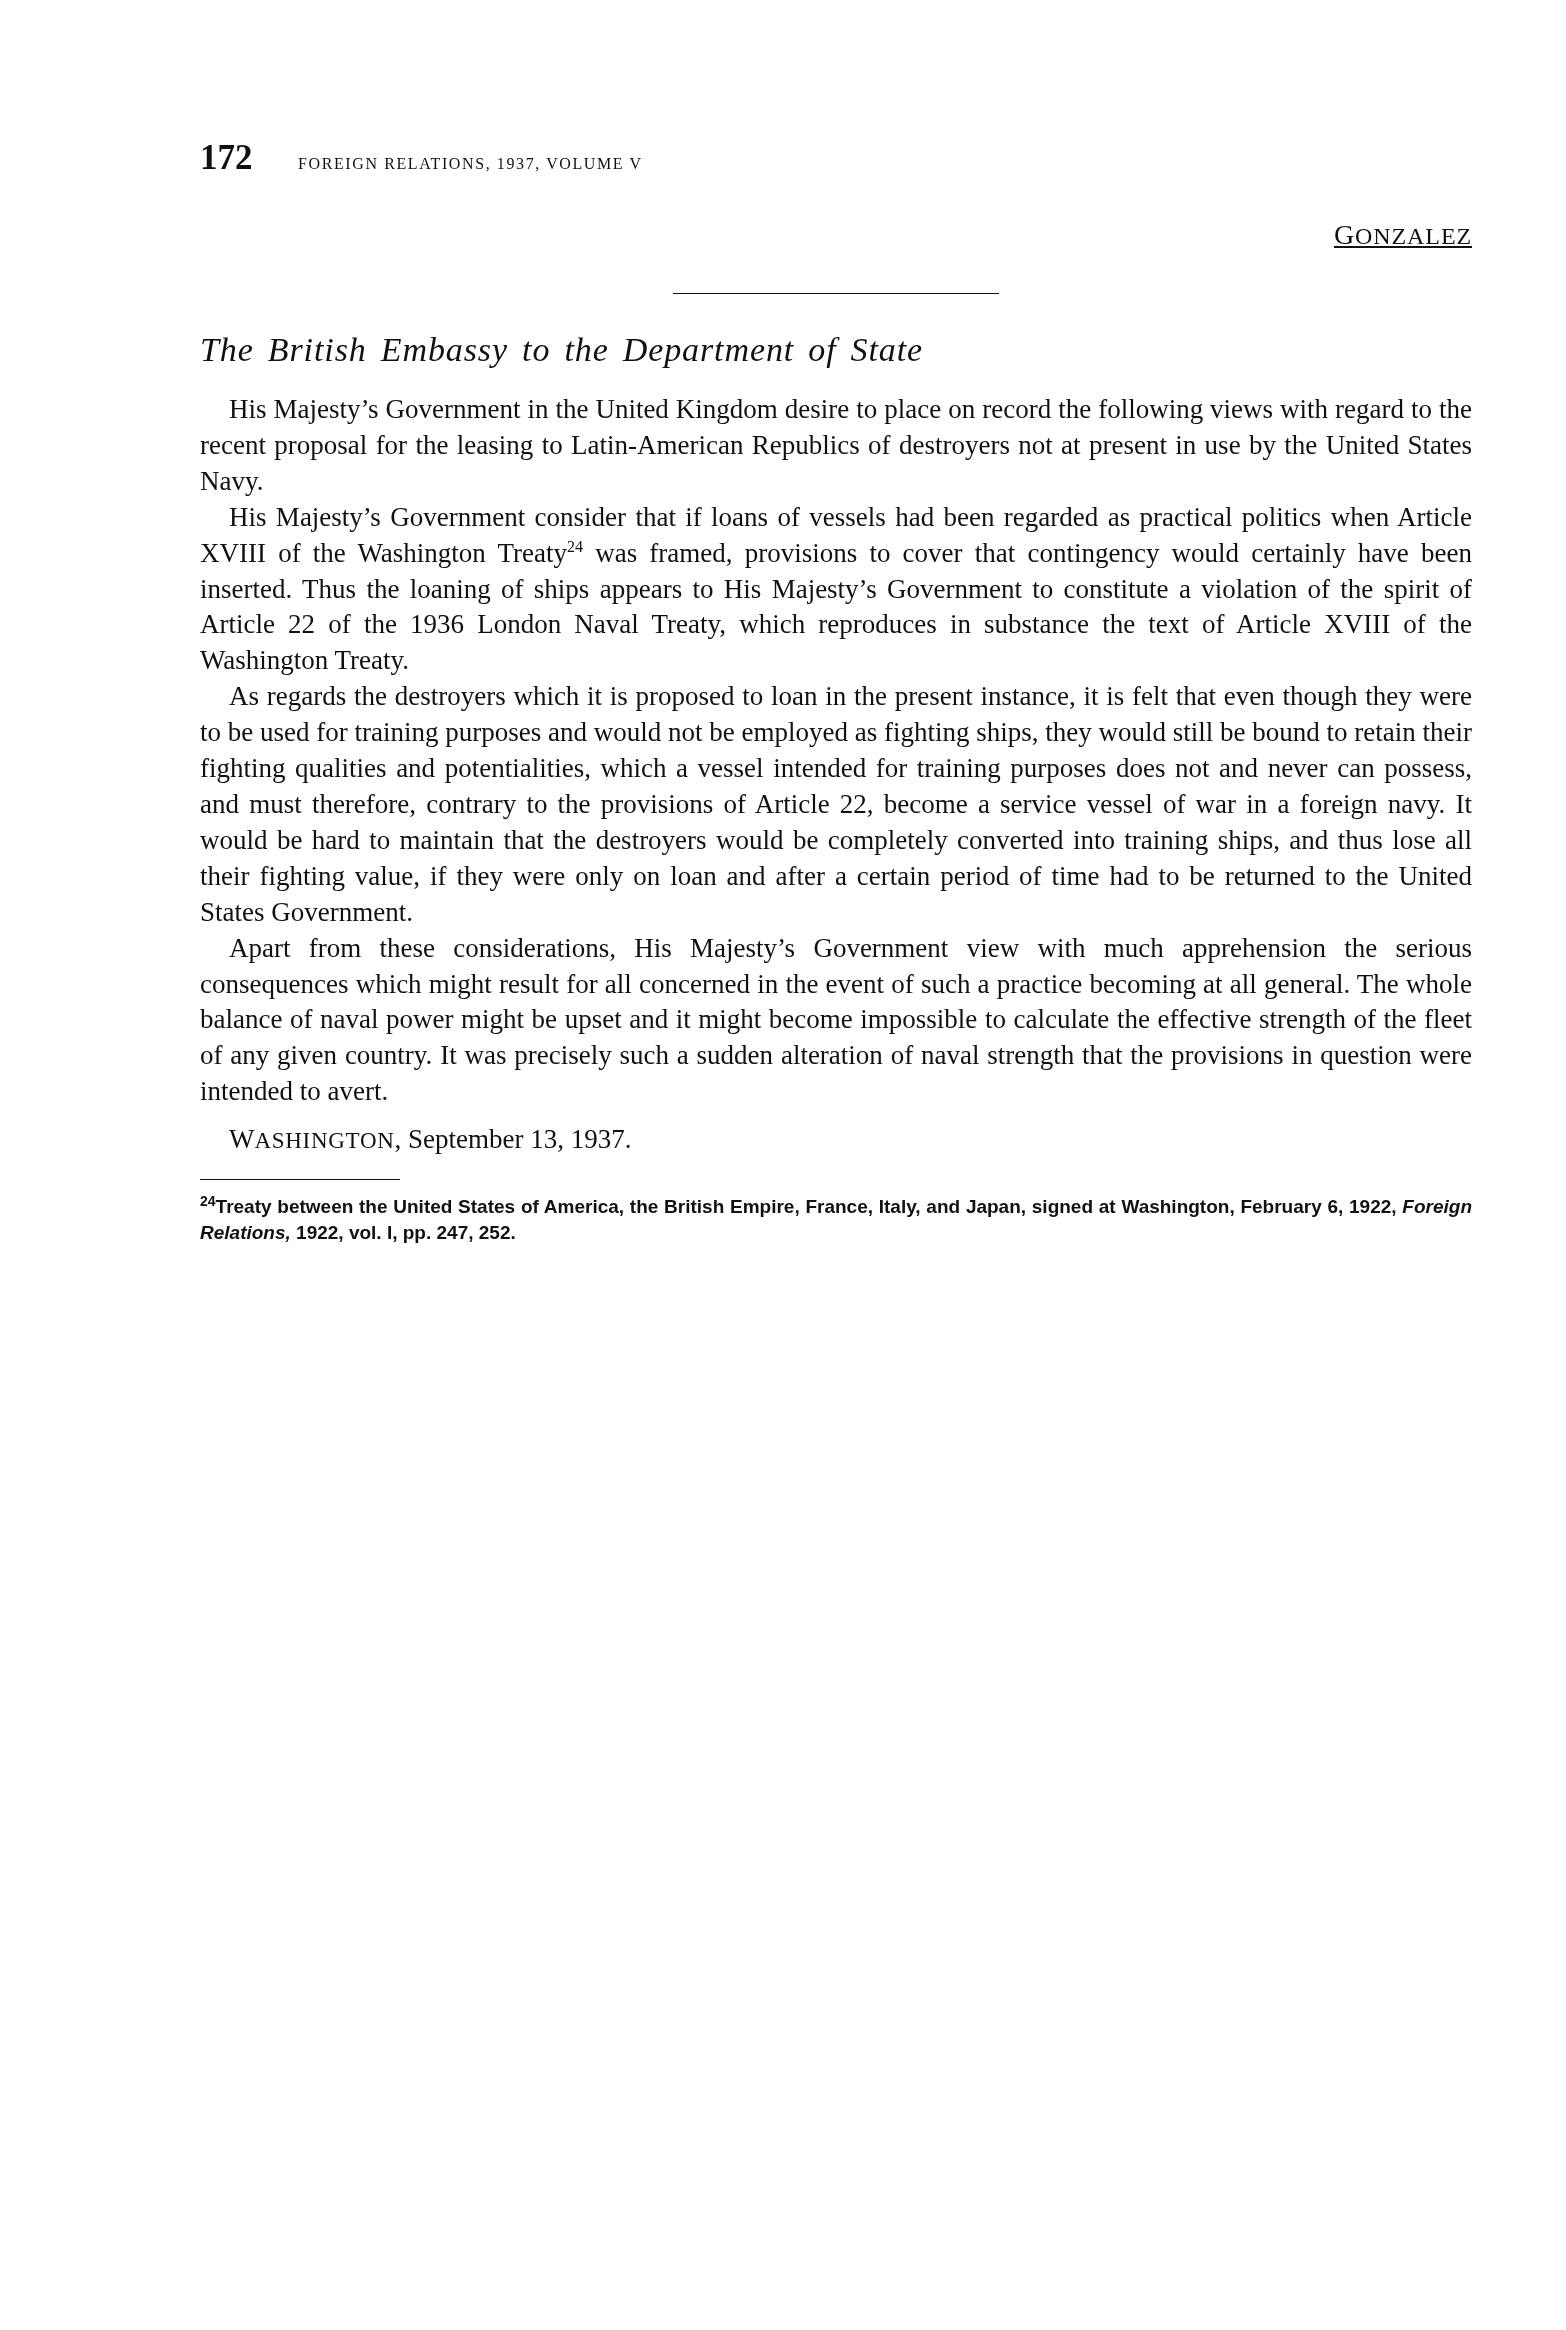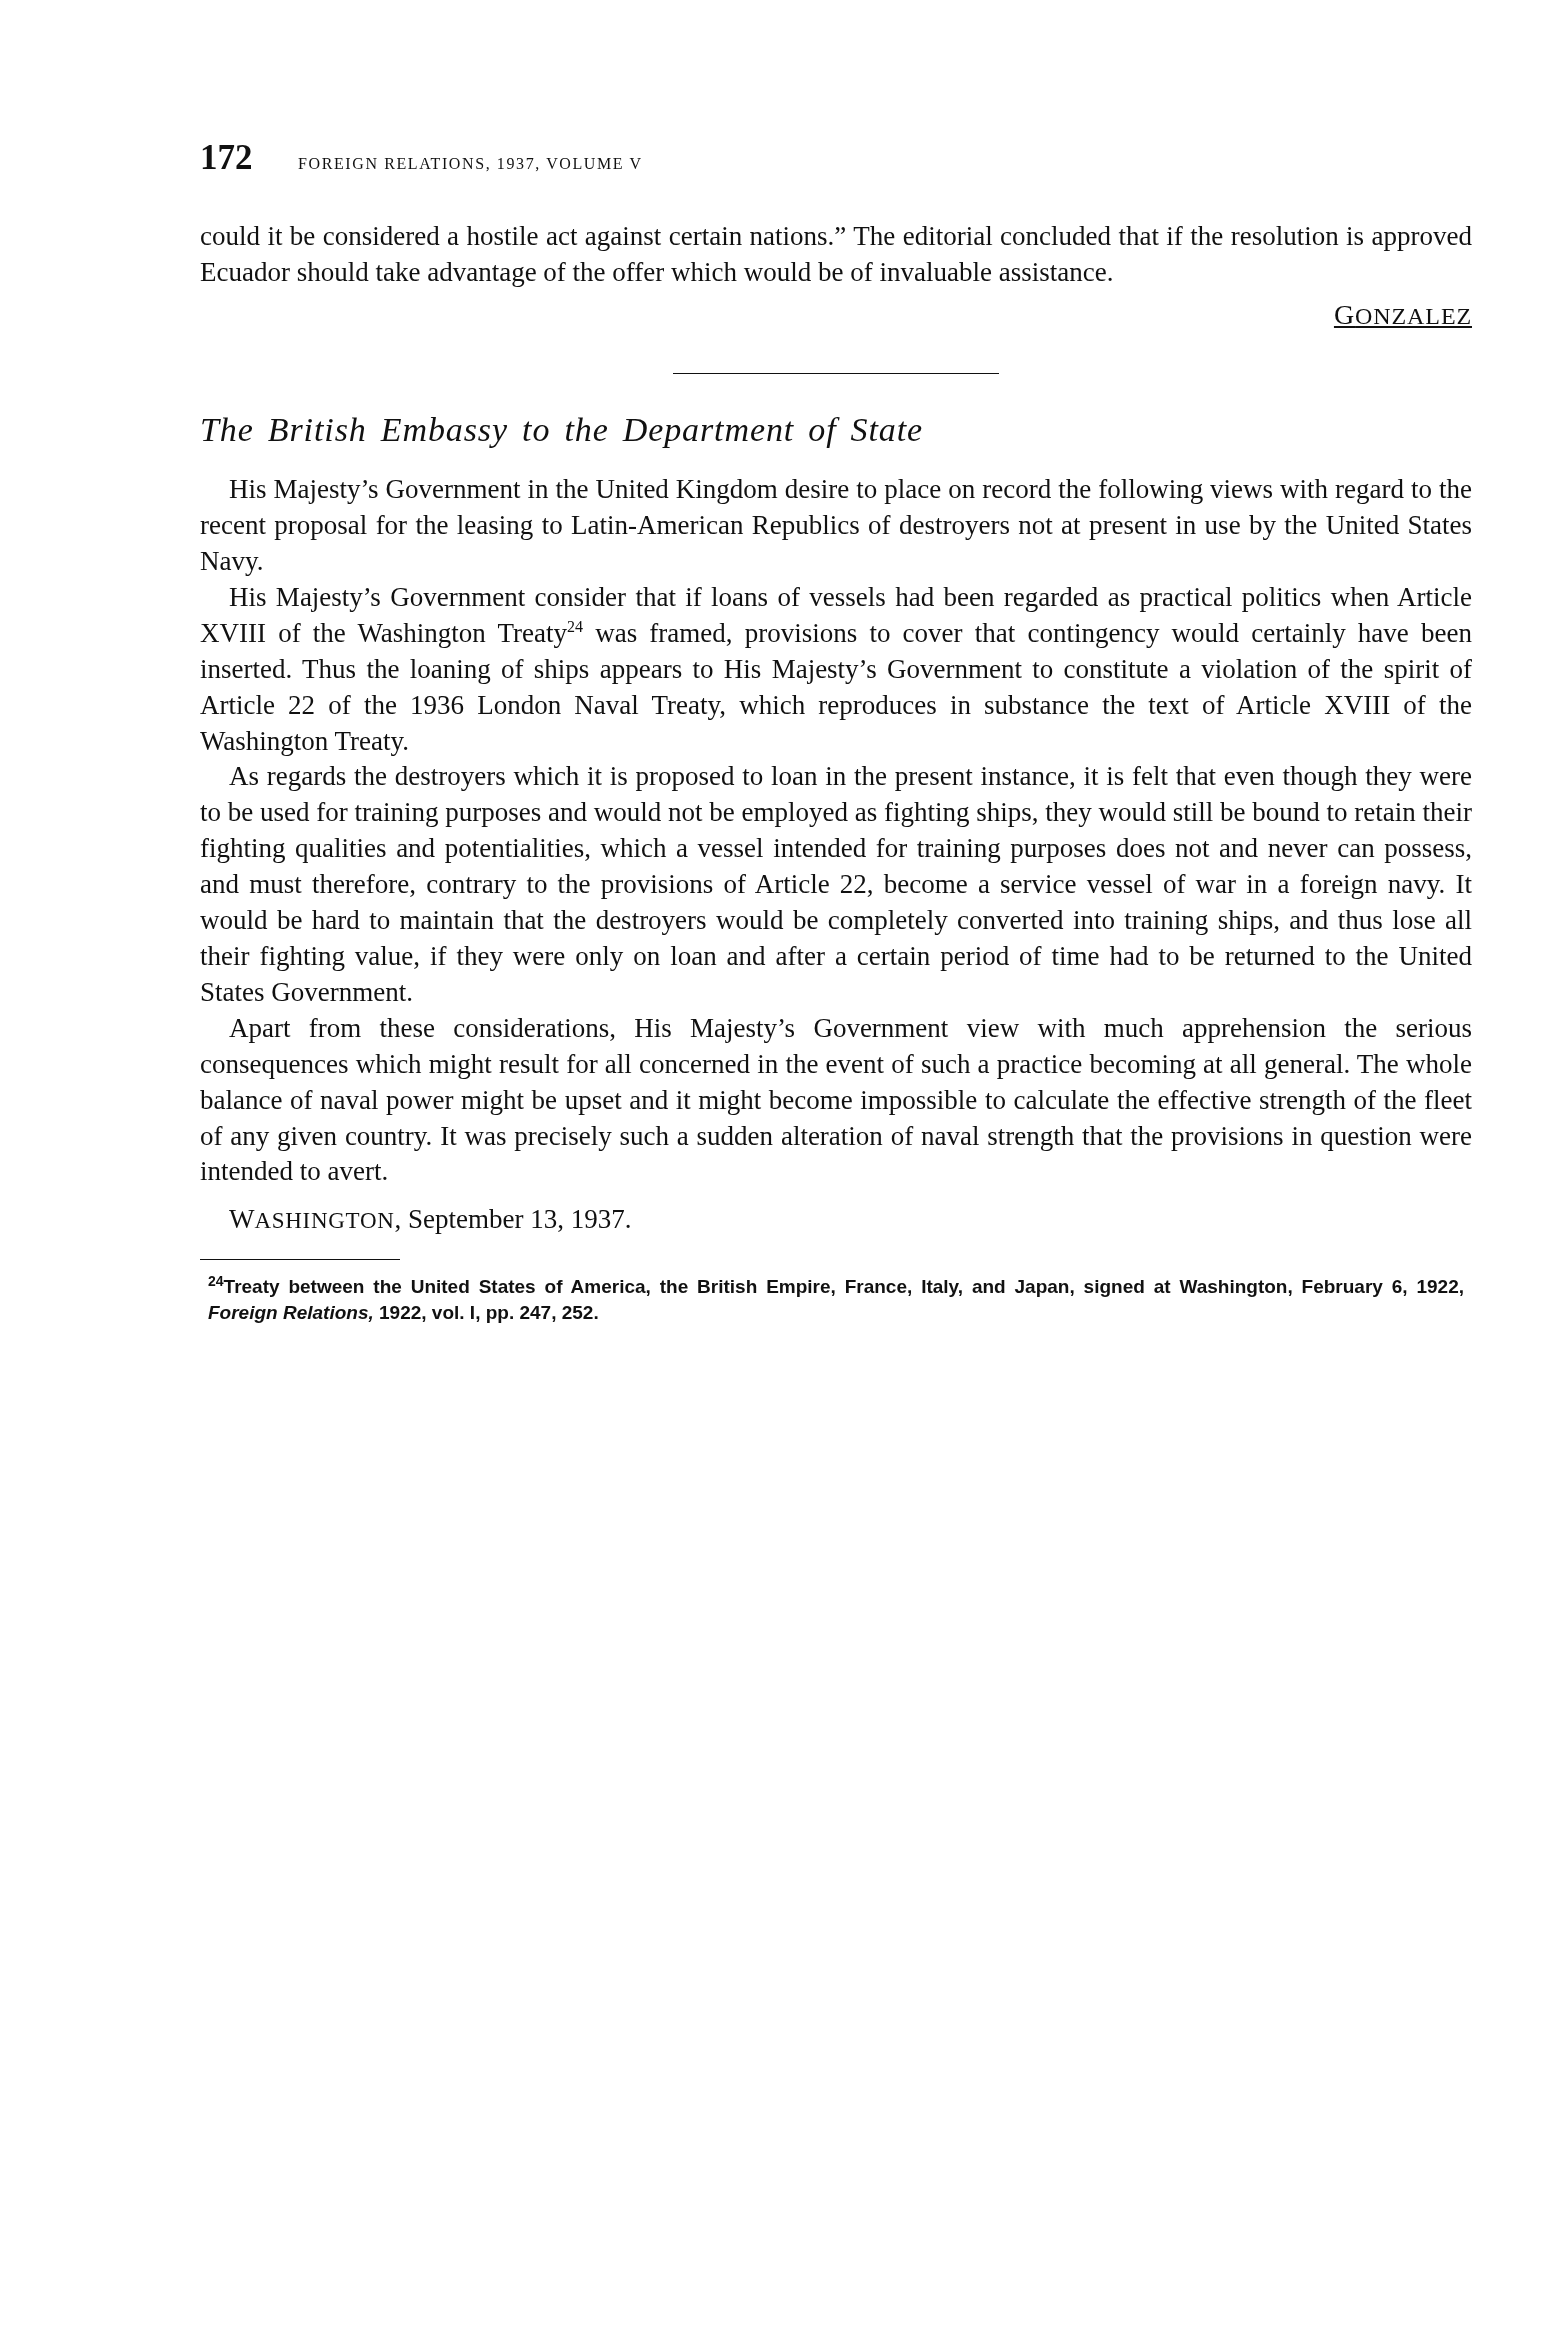--- a/index.html
+++ b/index.html
@@ -107,21 +107,21 @@
     border-top: 1.4px solid #111;
     width: 200px;
     margin: 24px 0 12px 0;
   }
   .footnote {
     font-family: "Liberation Sans", sans-serif;
     font-size: 19px;
     font-weight: bold;
     line-height: 1.35;
     text-align: justify;
-    margin: 8px;
+    margin: 0;
   }
   .footnote .fnmark {
     font-size: 14px;
     vertical-align: super;
   }
   .footnote i { font-style: italic; }
   sup.ref {
     font-size: 16px;
     vertical-align: super;
     line-height: 0;
@@ -131,21 +131,20 @@
 <body>
 
 <div class="page">
   <div class="content">
 
     <div class="running-head">
       <div class="folio">172</div>
       <div class="head-title">FOREIGN RELATIONS, 1937, VOLUME V</div>
     </div>
 
-    <p class="body">could it be considered a hostile act against certain nations.” The editorial concluded that if the resolution is approved Ecuador should take advantage of the offer which would be of invaluable assistance.</p>
 
     <div class="sig">
       <span class="cap">G</span><span>ONZALEZ</span>
     </div>
 
     <hr class="rule">
 
 
     <div class="doc-title">The British Embassy to the Department of State</div>
 

